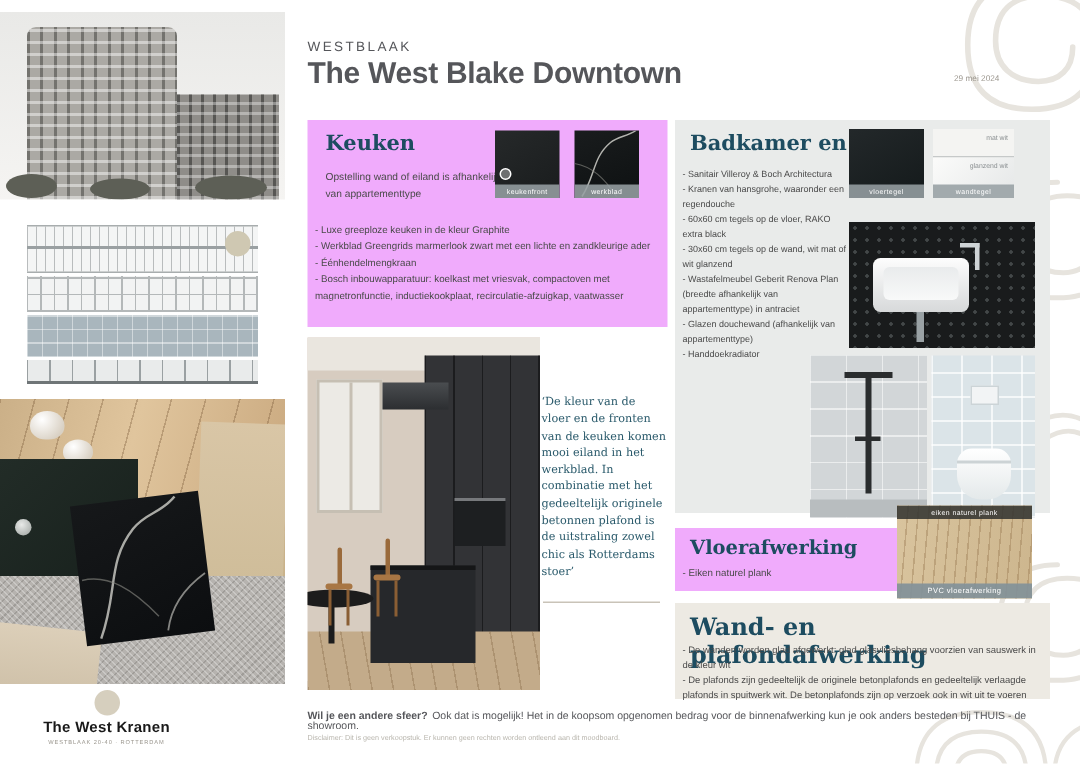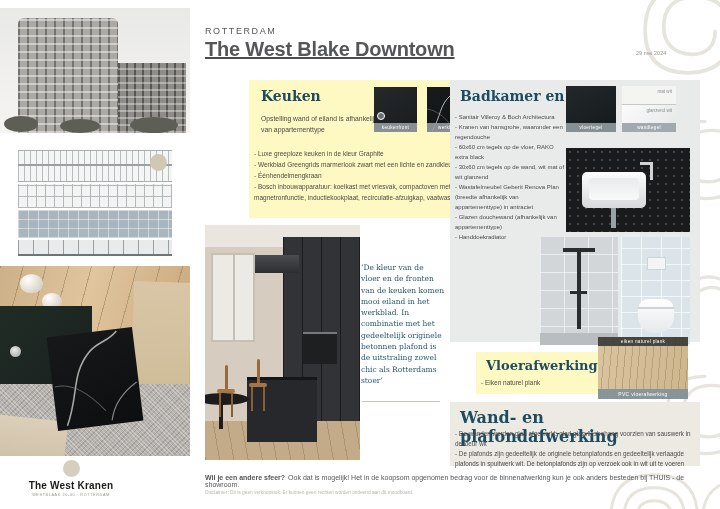--- a/index.html
+++ b/index.html
@@ -6,21 +6,21 @@
   body{width:720px;height:509px;position:relative;overflow:hidden;background:#ffffff;
        font-family:"Liberation Sans",sans-serif;color:#4a4a4a;}
   .abs{position:absolute;}
 
   
   .squiggle{position:absolute;pointer-events:none;}
   .squiggle path{fill:none;stroke:#e7e4de;stroke-width:2.6;stroke-linecap:round;}
 
   
   .eyebrow{left:205px;top:26px;font-size:9px;letter-spacing:1.6px;color:#55565a;}
-  .header-row{left:205px;top:38px;width:470px;display:flex;align-items:baseline;text-decoration:underline;}
+  .header-row{left:205px;top:38px;width:470px;display:flex;align-items:baseline;}
   .main-title{font-size:20px;font-weight:bold;color:#55565a;letter-spacing:-0.2px;}
   .subtitle{font-size:12.5px;color:#b5ab9e;margin-left:12px;white-space:nowrap;}
   .date{left:636px;top:50px;font-size:5.5px;color:#9b968e;}
 
   
   .building-photo{left:0;top:8px;width:190px;height:125px;overflow:hidden;
     background:linear-gradient(#e9e9e7,#f5f4f2);}
   .tower{position:absolute;left:18px;top:10px;width:100px;height:115px;border-radius:6px 6px 0 0;
     background:
       repeating-linear-gradient(0deg, rgba(255,255,255,.45) 0 2px, rgba(0,0,0,0) 2px 8px),
@@ -73,21 +73,21 @@
       background:linear-gradient(160deg,#16181a,#0c0e10);}
   .marble svg,.swatch-marble svg{position:absolute;left:0;top:0;width:100%;height:100%;}
 
   
   .logo{left:24px;top:460px;width:94px;text-align:center;}
   .logo-circle{width:17px;height:17px;border-radius:50%;background:#d6cfbe;margin:0 auto 3px auto;}
   .logo-name{font-size:10px;font-weight:bold;color:#191919;letter-spacing:.2px;white-space:nowrap;}
   .logo-sub{font-size:3.8px;color:#9a968e;letter-spacing:.6px;margin-top:2px;white-space:nowrap;}
 
   
-  .panel-beige{background:#fef9c3;margin-left:44px;}
+  .panel-beige{background:#f0abfc;}
   .panel-gray{background:#e9ebea;}
   .sec-title{font-family:"DejaVu Serif","Liberation Serif",serif;font-weight:bold;color:#1d4c60;}
 
   
   .keuken-panel{left:205px;top:80px;width:240px;height:138px;}
   .keuken-title{position:absolute;left:12px;top:8px;font-size:14px;}
   .keuken-note{position:absolute;left:12px;top:34px;width:118px;font-size:6.8px;line-height:10.5px;color:#4a4a4a;}
   .swatch{position:absolute;overflow:hidden;}
   .swatch-cap{position:absolute;left:0;right:0;bottom:0;height:9px;background:rgba(150,159,163,.88);
       color:#fff;font-size:4.6px;line-height:9px;text-align:center;letter-spacing:.3px;}
@@ -155,21 +155,21 @@
 
   .toilet-photo{position:absolute;left:171px;top:157px;width:69px;height:108px;overflow:hidden;background:
       repeating-linear-gradient(0deg, rgba(255,255,255,.7) 0 1px, rgba(0,0,0,0) 1px 16px),
       repeating-linear-gradient(90deg, rgba(255,255,255,.7) 0 1px, rgba(0,0,0,0) 1px 20px),#dbe4e8;}
   .flush-plate{position:absolute;left:26px;top:20px;width:17px;height:11px;background:#f2f4f5;border:1px solid #ccd4d7;}
   .toilet-bowl{position:absolute;left:17px;top:62px;width:36px;height:34px;border-radius:10px 10px 16px 16px;
       background:linear-gradient(#ffffff,#e4e9ea);}
   .toilet-seat{position:absolute;left:17px;top:70px;width:36px;height:2px;background:#ccd3d5;}
 
   
-  .vloer-panel{left:432px;top:352px;width:162px;height:42px;}
+  .vloer-panel{left:450px;top:352px;width:162px;height:42px;}
   .vloer-title{position:absolute;left:10px;top:6px;font-size:13px;}
   .vloer-bullet{position:absolute;left:5px;top:27px;font-size:6.5px;color:#4a4a4a;}
   .wood-swatch{left:598px;top:337px;width:90px;height:62px;overflow:hidden;background:
       repeating-linear-gradient(95deg, rgba(150,118,78,.4) 0 1px, rgba(0,0,0,0) 1px 7px),
       linear-gradient(100deg,#d9c49e,#cdb68e);}
   .wood-cap-top{position:absolute;left:0;right:0;top:0;height:9px;background:rgba(52,54,50,.88);
       color:#fff;font-size:4.6px;line-height:9px;text-align:center;letter-spacing:.3px;}
   .wood-cap-bottom{position:absolute;left:0;right:0;bottom:0;height:10px;background:rgba(130,145,153,.92);
       color:#fff;font-size:5px;line-height:10px;text-align:center;letter-spacing:.3px;}
 
@@ -196,21 +196,21 @@
   <path d="M8 60 q-6 -22 12 -34 q18 -12 34 0 q14 11 6 28 M18 58 q-4 -16 10 -25 q14 -9 25 1"></path>
 </svg>
 <svg class="squiggle" style="right:-30px;top:360px;width:90px;height:110px;" viewBox="0 0 70 70">
   <path d="M35 5 C15 5 5 15 5 35 C5 55 15 65 35 65 C55 65 65 55 65 35 C65 20 55 12 40 12 C25 12 18 20 18 33 C18 45 26 52 38 52 C48 52 54 46 54 36"></path>
 </svg>
 <svg class="squiggle" style="right:-10px;bottom:-22px;width:130px;height:80px;" viewBox="0 0 120 70">
   <path d="M10 60 q0 -40 40 -40 q40 0 40 40 M22 60 q0 -28 28 -28 q28 0 28 28 M34 60 q0 -16 16 -16 q16 0 16 16"></path>
   <path d="M95 65 q-2 -30 22 -38"></path>
 </svg>
 
-<div class="abs eyebrow">ROTTERDAM</div>
+<div class="abs eyebrow">WESTBLAAK</div>
 <div class="abs header-row">
   <span class="main-title">The West Blake Downtown</span>
 </div>
 <div class="abs date">29 mei 2024</div>
 
 <div class="abs building-photo">
   <div class="tower"></div>
   <div class="wing"></div>
   <div class="trees">
     <div class="tree" style="left:4px;top:2px;width:34px;height:16px;"></div>

